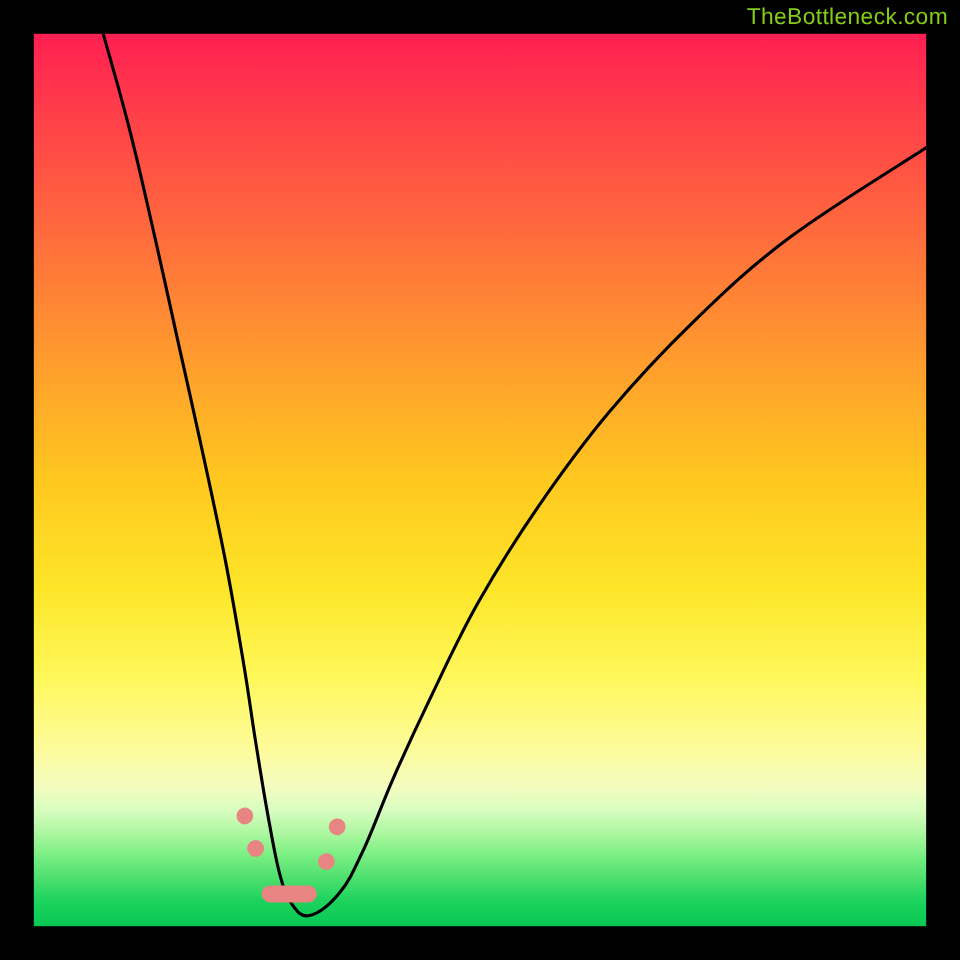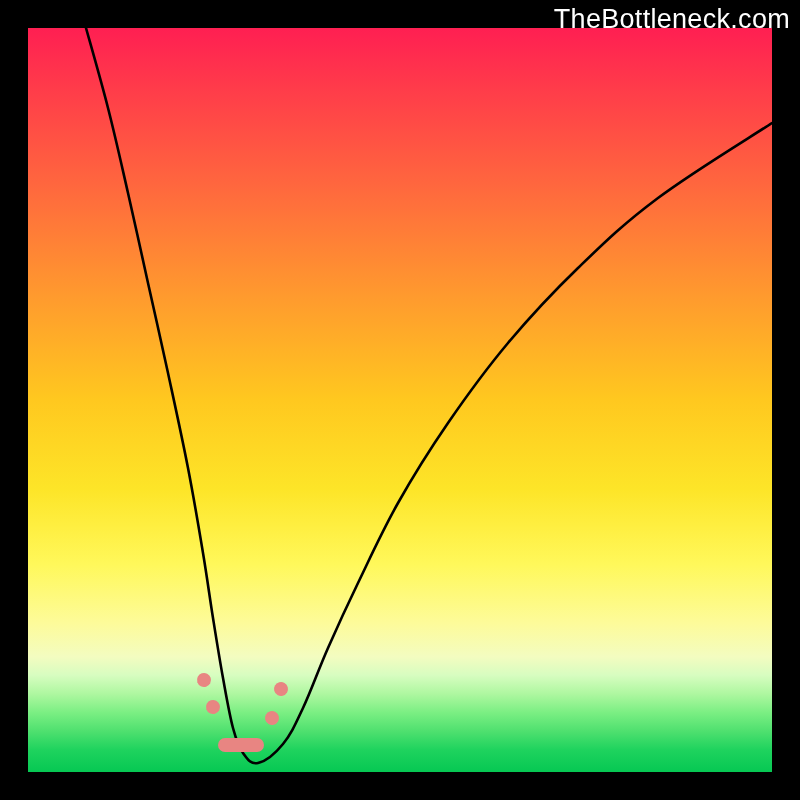--- a/index.html
+++ b/index.html
@@ -46,22 +46,22 @@
       #7bef83 92%,
       #4fe06f 94.5%,
       #1fd35e 97%,
       #06c853 100%
     );
   }
   .watermark {
     position: absolute;
     top: 4px;
     right: 10px;
-    color: #ffffff;
-    font-size: 27px;
+    color: #84cc16;
+    font-size: 19px;
     letter-spacing: 0.3px;
     font-weight: 500;
   }
   svg.curve {
     position: absolute;
     inset: 0;
     width: 100%;
     height: 100%;
   }
   .plateau {

